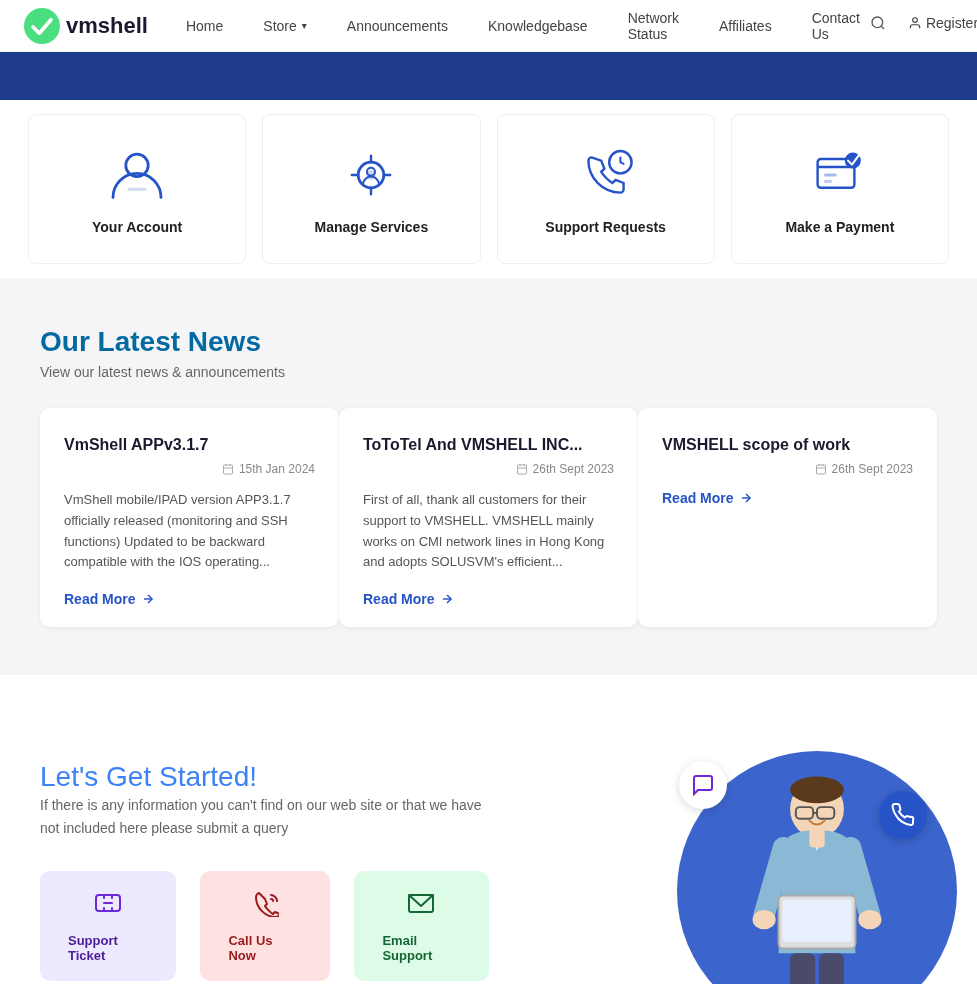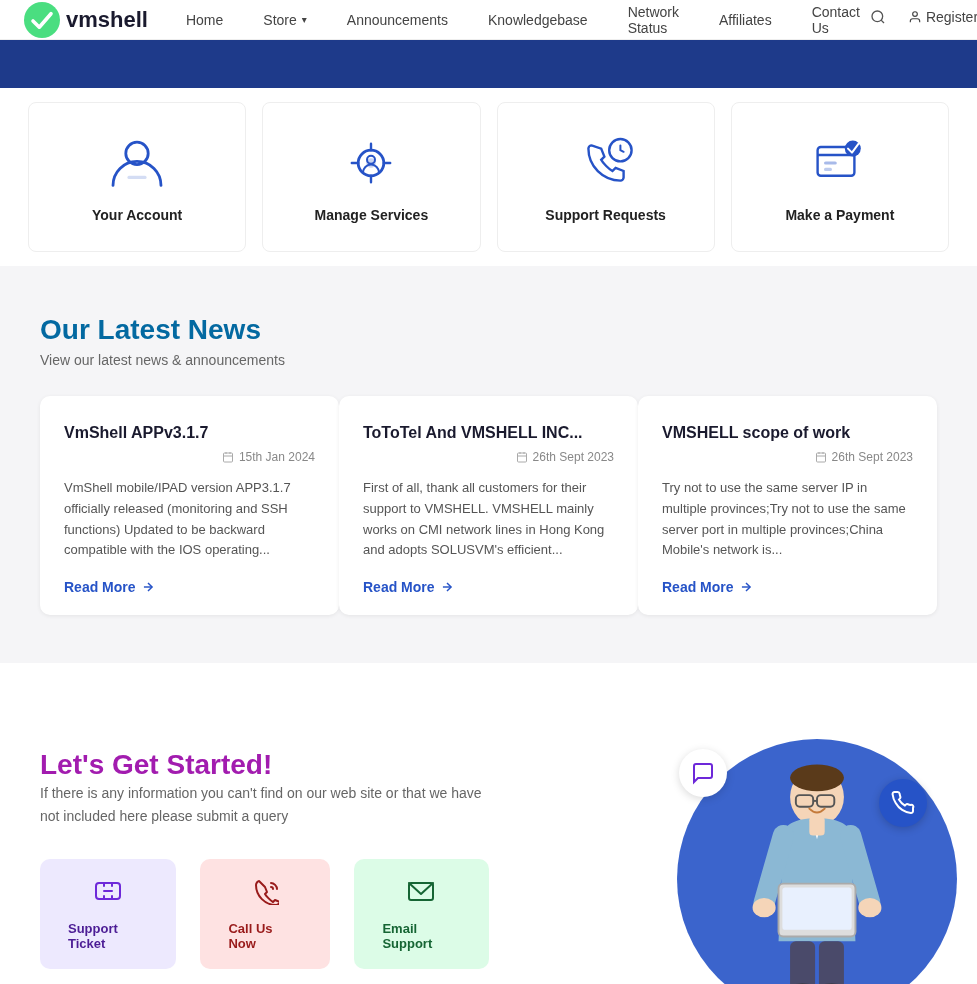--- a/index.html
+++ b/index.html
@@ -5,21 +5,21 @@
     * { box-sizing: border-box; margin: 0; padding: 0; }
     body { font-family: -apple-system, BlinkMacSystemFont, 'Segoe UI', Arial, sans-serif; background: #f5f5f5; color: #333; }
 
     
     .navbar {
       background: #fff;
       border-bottom: 1px solid #eee;
       display: flex;
       align-items: center;
       padding: 0 24px;
-      height: 40px;
+      height: 52px;
       position: relative;
       z-index: 10;
     }
     .navbar-brand {
       display: flex;
       align-items: center;
       gap: 6px;
       text-decoration: none;
       margin-right: 28px;
     }
@@ -193,22 +193,22 @@
       align-items: center;
       position: relative;
       overflow: hidden;
     }
     .cta-left {
       flex: 1;
       max-width: 520px;
     }
     .cta-left h2 {
       font-size: 28px;
-      font-weight: 700;
-      color: #a21caf;
+      font-weight: 400;
+      color: #3b82f6;
       margin-bottom: 1px;
     }
     .cta-left p {
       font-size: 14px;
       color: #666;
       margin-bottom: 32px;
       line-height: 1.6;
     }
     .cta-buttons {
       display: flex;
@@ -483,21 +483,20 @@
       <h3>VMSHELL scope of work</h3>
       <div class="news-date">
         <svg width="12" height="12" viewBox="0 0 24 24" fill="none" stroke="#aaa" stroke-width="2">
             <rect x="3" y="4" width="18" height="18" rx="2"></rect>
             <line x1="16" y1="2" x2="16" y2="6"></line>
             <line x1="8" y1="2" x2="8" y2="6"></line>
             <line x1="3" y1="10" x2="21" y2="10"></line>
           </svg>
         <span>26th Sept 2023</span>
       </div>
-      <p class="news-excerpt">Try not to use the same server IP in multiple provinces;Try not to use the same server port in multiple provinces;China Mobile's network is...</p>
       <a class="read-more" href="#">
         <span>Read More</span>
         <svg width="14" height="14" viewBox="0 0 24 24" fill="none" stroke="#2653c7" stroke-width="2.5">
             <line x1="5" y1="12" x2="19" y2="12"></line>
             <polyline points="12 5 19 12 12 19"></polyline>
           </svg>
       </a>
     </article>
 
   </div>

